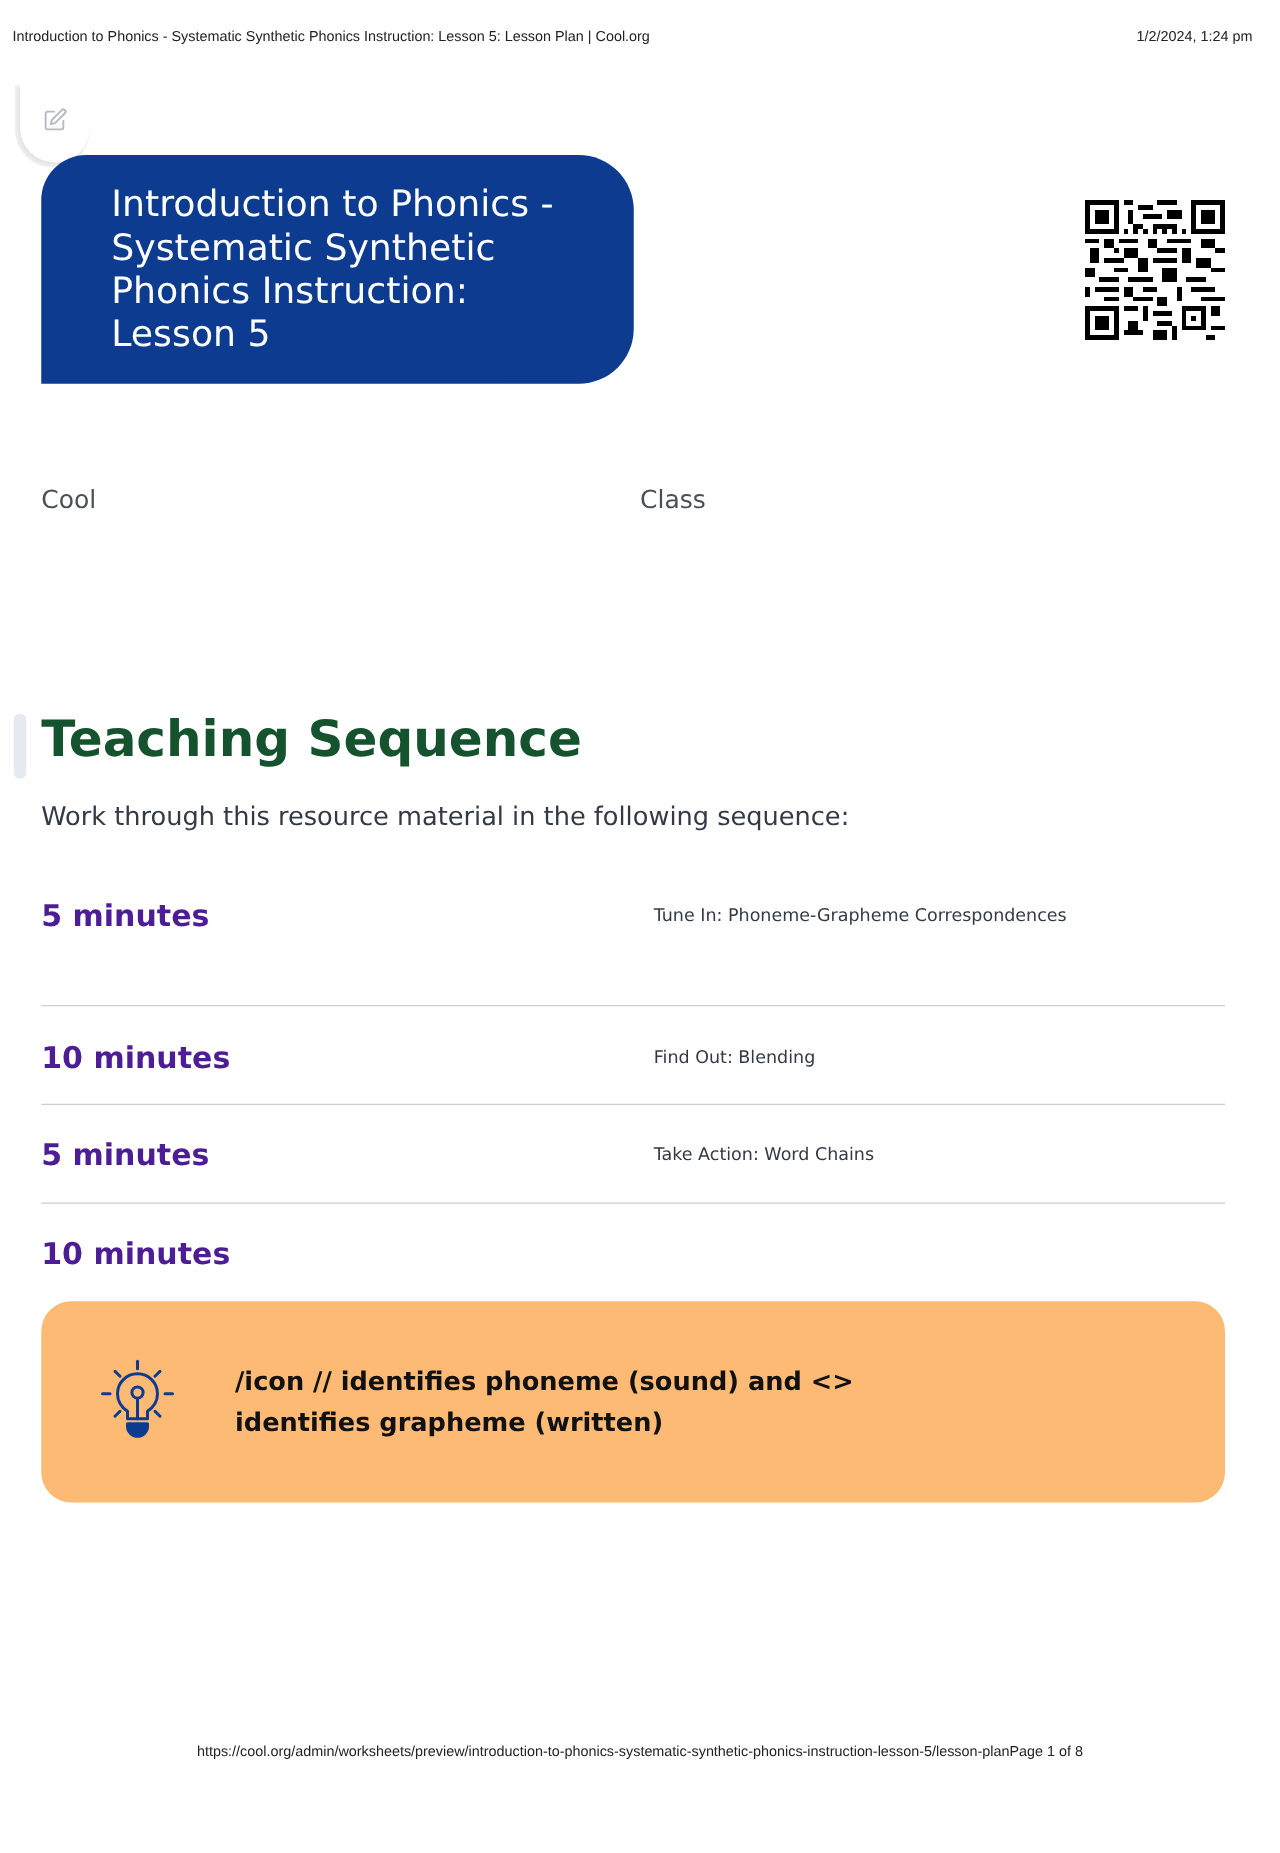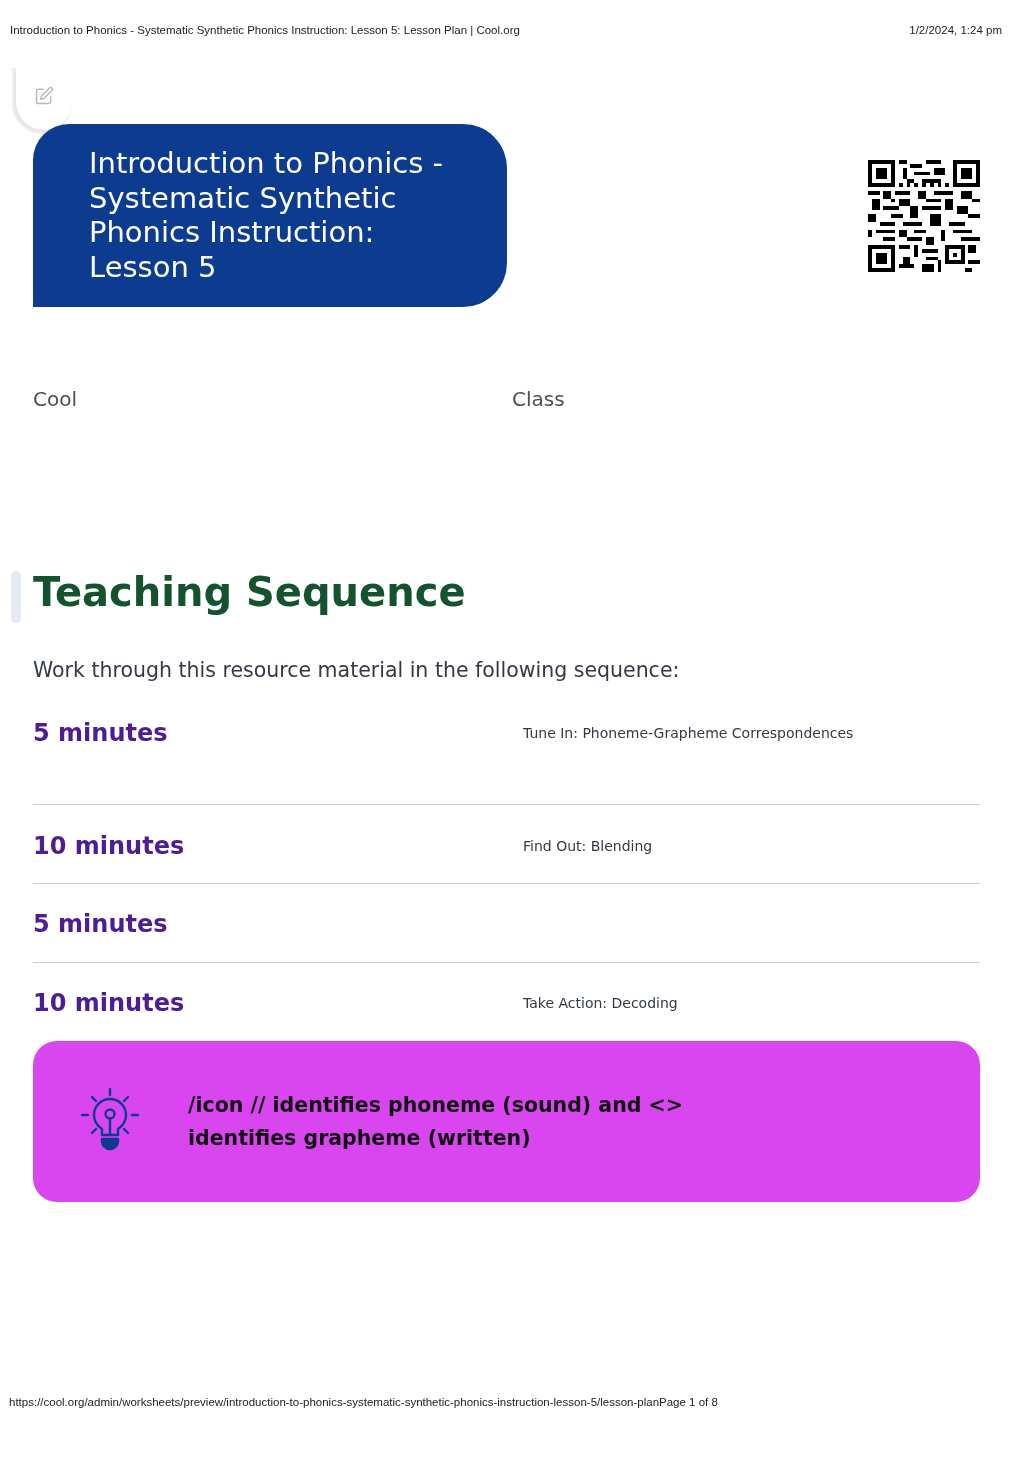--- a/index.html
+++ b/index.html
@@ -1,45 +1,45 @@
 <!DOCTYPE html>
 <html><head>
 <meta charset="utf-8">
 <style>
   * { box-sizing: border-box; margin: 0; padding: 0; }
   html, body { width: 1024px; height: 1482px; background: #ffffff; overflow: hidden; }
   body { position: relative; font-family: "DejaVu Sans", sans-serif; color: #333a45; }
 
   .print-header { position: absolute; top: 24px; left: 10px; right: 22px; display: flex; justify-content: space-between; font-family: "Liberation Sans", sans-serif; font-size: 11.5px; color: #222; }
-  .print-footer { position: absolute; top: 1396px; left: 9px; right: 22px; display: flex; justify-content: flex-start; font-family: "Liberation Sans", sans-serif; font-size: 11.5px; color: #222; }
+  .print-footer { position: absolute; top: 1396px; left: 22px; right: 22px; display: flex; justify-content: center; font-family: "Liberation Sans", sans-serif; font-size: 11.5px; color: #222; }
 
   .edit-tab { position: absolute; left: 16px; top: 68px; width: 56px; height: 62px; background: #ffffff; border-radius: 0 0 28px 28px; box-shadow: -2px 2px 3px rgba(0,0,0,0.05); display: flex; align-items: flex-start; justify-content: center; padding-top: 18px; }
   .edit-tab-shadow { position: absolute; left: 12px; top: 68px; width: 60px; height: 66px; background: #f0f0f0; border-radius: 0 0 30px 30px; }
   .edit-tab svg { width: 20px; height: 20px; }
 
   .title-box { position: absolute; left: 33px; top: 124px; width: 474px; height: 183px; background: #0d3b8f; border-radius: 0 44px 44px 0; border-top-left-radius: 36px; padding: 22px 40px 0 56px; }
   .title-box h1 { font-weight: normal; color: #ffffff; font-size: 29px; line-height: 34.5px; }
 
   .qr { position: absolute; left: 868px; top: 160px; width: 112px; height: 112px; }
 
   .field-labels { position: absolute; top: 387px; left: 33px; width: 950px; font-size: 20px; color: #4a4f57; }
   .field-labels span { position: absolute; top: 0; }
 
   .section-bar { position: absolute; left: 11px; top: 571px; width: 10px; height: 52px; background: #e4e9f2; border-radius: 5px; }
   .section-title { position: absolute; left: 33px; top: 569px; font-size: 40px; font-weight: bold; color: #14532d; }
 
-  .intro { position: absolute; left: 33px; top: 658px; font-size: 20.5px; color: #333a45; }
+  .intro { position: absolute; left: 33px; top: 641px; font-size: 20.5px; color: #333a45; }
 
   .seq-table { position: absolute; left: 33px; top: 716px; width: 947px; }
   .seq-row { display: flex; border-bottom: 1.5px solid #c8cdd6; }
   .seq-row:last-child { border-bottom: none; }
   .seq-time { width: 490px; font-weight: bold; font-size: 24px; color: #4c1d95; padding-top: 3px; }
   .seq-activity { flex: 1; font-size: 14px; color: #333a45; line-height: 34px; }
 
-  .tip-box { position: absolute; left: 33px; top: 1041px; width: 947px; height: 161px; background: #d946ef; border-radius: 24px; }
+  .tip-box { position: absolute; left: 33px; top: 1041px; width: 947px; height: 161px; background: #fdba74; border-radius: 24px; }
   .tip-icon { position: absolute; left: 46px; top: 46px; width: 62px; height: 64px; }
   .tip-text { position: absolute; left: 155px; top: 48px; width: 600px; font-size: 20.5px; font-weight: bold; color: #111111; line-height: 33px; }
 </style>
 </head>
 <body>
 
 <div class="print-header">
   <span>Introduction to Phonics - Systematic Synthetic Phonics Instruction: Lesson 5: Lesson Plan | Cool.org</span>
   <span>1/2/2024, 1:24 pm</span>
 </div>
@@ -151,24 +151,24 @@
   <div class="seq-row" style="height:89px">
     <div class="seq-time">5 minutes</div>
     <div class="seq-activity" style="padding-right:120px">Tune In: Phoneme-Grapheme Correspondences</div>
   </div>
   <div class="seq-row" style="height:79px;padding-top:24px">
     <div class="seq-time">10 minutes</div>
     <div class="seq-activity">Find Out: Blending</div>
   </div>
   <div class="seq-row" style="height:79px;padding-top:23px">
     <div class="seq-time">5 minutes</div>
+    <div class="seq-activity">Take Action: Word Chains</div>
   </div>
   <div class="seq-row" style="height:70px;padding-top:23px">
     <div class="seq-time">10 minutes</div>
-    <div class="seq-activity">Take Action: Decoding</div>
   </div>
 </div>
 
 <div class="tip-box">
   <span class="tip-icon">
     <svg viewBox="0 0 62 64" width="62" height="64" fill="none" stroke="#0d3b8f" stroke-width="2.4" stroke-linecap="round" stroke-linejoin="round">
       <line x1="31" y1="2" x2="31" y2="8"></line>
       <line x1="13" y1="10" x2="17" y2="14"></line>
       <line x1="49" y1="10" x2="45" y2="14"></line>
       <line x1="3" y1="28" x2="9" y2="28"></line>

